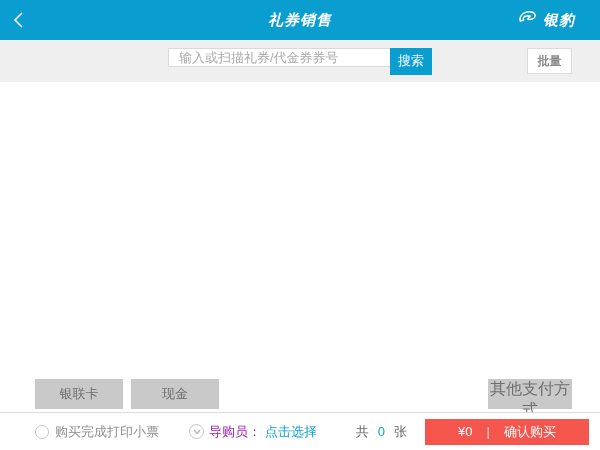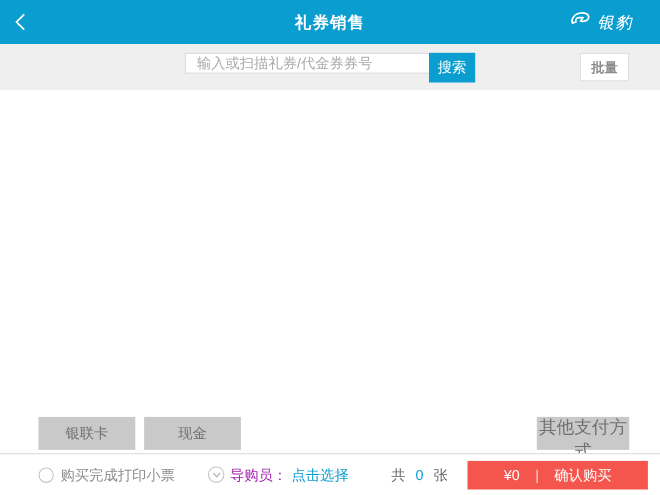--- a/index.html
+++ b/index.html
@@ -4,23 +4,23 @@
 <style>
   * { margin:0; padding:0; box-sizing:border-box; }
   html,body { width:600px; height:450px; }
   body { font-family:"Liberation Sans","DejaVu Sans",sans-serif; background:#fff; overflow:hidden; }
   .app { width:600px; height:450px; display:flex; flex-direction:column; background:#fff; }
 
   
   .topbar { height:40px; background:#0a9ed0; display:flex; align-items:center; flex-shrink:0; color:#fff; }
   .back-btn { width:90px; padding-left:12px; display:flex; align-items:center; cursor:pointer; }
   .back-btn svg { display:block; }
-  .topbar-title { flex:1; text-align:center; font-size:15px; font-weight:bold; letter-spacing:1px; }
+  .topbar-title { flex:1; text-align:center; font-size:15px; font-weight:bold; letter-spacing:1px;font-style:italic; }
   .brand { width:90px; display:flex; align-items:center; justify-content:flex-end; padding-right:25px; }
-  .brand-text { font-size:15px; font-weight:normal; font-style:italic; margin-left:4px; letter-spacing:1px; }
+  .brand-text { font-size:15px; font-weight:bold; font-style:italic; margin-left:4px; letter-spacing:1px; }
 
   
   .search-row { height:42px; background:#efefef; flex-shrink:0; position:relative; display:flex; align-items:center; justify-content:center; }
   .search-group { display:flex; height:27px; }
   .search-input { width:222px; height:19px; border:1px solid #d9d9d9; border-right:none; background:#fff; padding:0 10px; font-size:13px; color:#333; outline:none; font-family:inherit; }
   .search-input::placeholder { color:#aaa; }
   .search-btn { width:42px; height:27px; border:none; background:#0a9ed0; color:#fff; font-size:13px; cursor:pointer; font-family:inherit; }
   .batch-btn { position:absolute; right:28px; top:8px; width:45px; height:26px; background:#fff; border:1px solid #dcdcdc; color:#8c8c8c; font-size:12px; cursor:pointer; font-family:inherit;font-weight:bold; }
 
   

